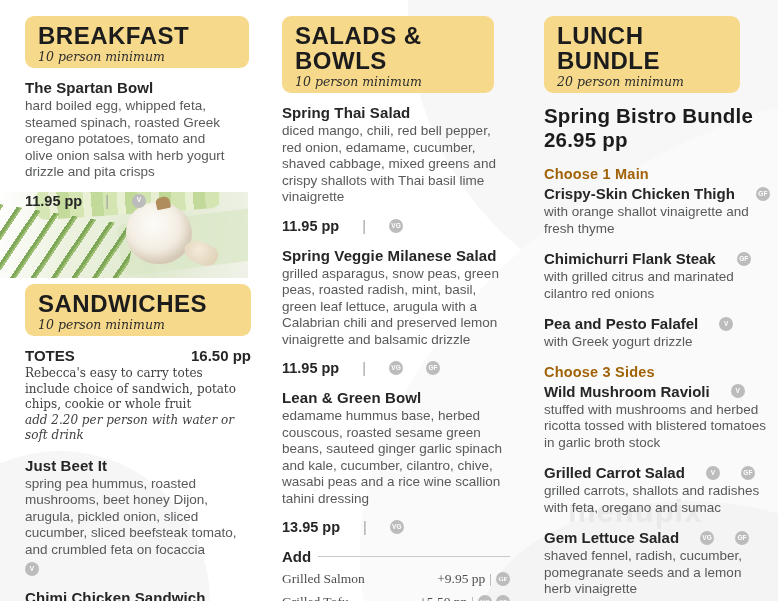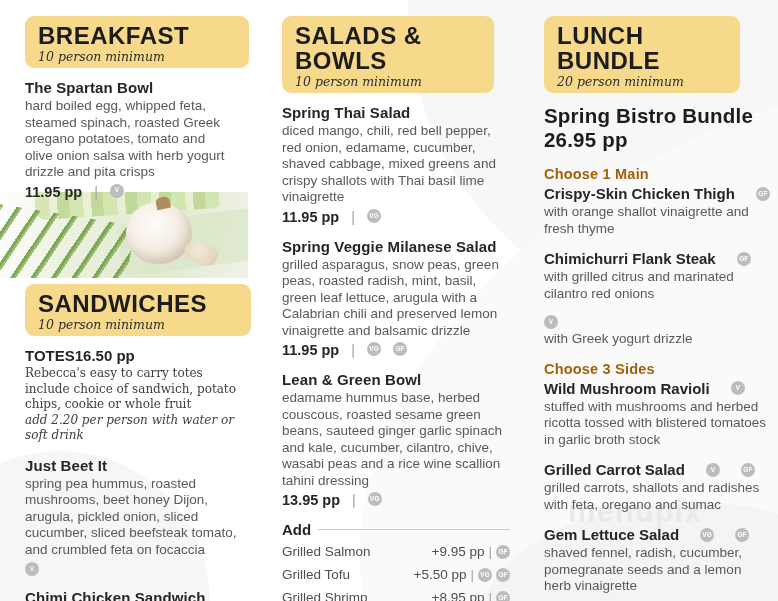--- a/index.html
+++ b/index.html
@@ -21,21 +21,21 @@
   #col-salads { left:282px; top:16px; width:228px; }
   #col-lunch { left:544px; top:16px; width:226px; }
 
   .box { background:#f6d98b; border-radius:9px; padding:7px 13px 4px 13px; margin-bottom:11px; }
   .sec-title { font-size:24px; font-weight:bold; letter-spacing:.5px; color:#1c1c1c; line-height:1.05; }
   .sec-sub { font-family:"DejaVu Serif", serif; font-style:italic; font-size:12.5px; color:#2e2e2e; margin-top:1px; }
 
   .item { margin-bottom:13px; }
   .nm { font-size:15px; font-weight:bold; color:#262626; margin-bottom:2px; letter-spacing:.1px; }
   .ds { font-size:13.5px; line-height:16.5px; color:#58595b; }
-  .pl { display:flex; align-items:flex-start; gap:12px; font-size:14.5px; font-weight:bold; color:#262626; margin-top:3px; }
+  .pl { display:flex; align-items:center; gap:23px; font-size:14.5px; font-weight:bold; color:#262626; margin-top:12px; }
   .sep { color:#a2a2a2; font-weight:400; }
   .bdg {
     display:inline-flex; align-items:center; justify-content:center; flex:0 0 auto;
     width:14px; height:14px; border-radius:50%; background:#bcbcbc; color:#fff;
     font-size:6.5px; font-weight:bold; letter-spacing:0; line-height:1;
   }
   .bdg-row { margin-top:4px; display:flex; gap:4px; }
 
   
   #veg-photo {
@@ -48,29 +48,29 @@
     background:repeating-linear-gradient(90deg,#cfe3a8 0 14px,#e9f0d2 14px 22px,#b8d489 22px 34px); border-radius:10px; }
   .chives { position:absolute; left:-14px; top:26%; width:58%; height:88%; transform:rotate(9deg); opacity:.85;
     background:repeating-linear-gradient(115deg, transparent 0 5px, #6a9a3f 5px 8px, #8fb45e 8px 10px, transparent 10px 17px); }
   .garlic { position:absolute; left:51%; top:12%; width:66px; height:62px; border-radius:48% 52% 50% 50%;
     background:radial-gradient(circle at 42% 35%, #fdfcf9 0%, #f1e9dc 62%, #dcd0bd 100%);
     box-shadow:inset -5px -7px 10px rgba(150,130,100,.28); }
   .garlic-top { position:absolute; left:63%; top:6%; width:14px; height:12px; background:#b08d5c; border-radius:40% 40% 10% 10%; transform:rotate(-12deg); }
   .garlic-clove { position:absolute; left:74%; top:58%; width:34px; height:22px; background:radial-gradient(circle at 40% 40%, #f3ead9, #ddcdb2); border-radius:60% 40% 50% 50%; transform:rotate(25deg); }
 
   
-  .totes-head { display:flex; align-items:baseline; font-size:15px; font-weight:bold; color:#262626; margin-bottom:2px; }
+  .totes-head { display:flex; justify-content:space-between; align-items:baseline; font-size:15px; font-weight:bold; color:#262626; margin-bottom:2px; }
   .serif { font-family:"DejaVu Serif", serif; font-size:12px; line-height:15.5px; color:#404040; }
   .serif-it { font-style:italic; }
 
   
   .add-head { display:flex; align-items:center; margin:2px 0 6px 0; }
   .add-label { font-size:15px; font-weight:bold; color:#262626; }
   .add-line { flex:1; height:1px; background:#c9c9c9; margin-left:7px; }
-  .add-row { display:flex; justify-content:flex-start; align-items:flex-end; font-size:13.5px; line-height:16px; color:#4e4f51; margin-bottom:7px; }
+  .add-row { display:flex; justify-content:flex-start; align-items:flex-end; font-size:13.5px; line-height:16px; color:#4e4f51; margin-bottom:7px;font-family:Liberation Serif, serif; }
   .add-nm { flex:1; padding-right:4px; }
   .add-pr { display:flex; align-items:center; gap:4px; white-space:nowrap; }
 
   
   .bundle-title { font-size:20.5px; font-weight:bold; color:#1c1c1c; margin:4px 0 14px 0; letter-spacing:.2px; }
   .choose { color:#a16207; font-weight:bold; font-size:14.5px; margin-bottom:3px; letter-spacing:.2px; }
   .lnm { display:flex; align-items:center; gap:21px; font-size:15px; font-weight:bold; color:#262626; margin-bottom:2px; }
 
   #watermark { position:absolute; left:568px; top:494px; z-index:1; font-size:31px; font-weight:bold; color:#e9e9e9; letter-spacing:1px; }
 </style>
@@ -224,20 +224,21 @@
     </div>
     <div class="item">
       <div class="lnm">
         <span>Chimichurri Flank Steak</span>
         <span class="bdg">GF</span>
       </div>
       <div class="ds">with grilled citrus and marinated cilantro red onions</div>
     </div>
     <div class="item">
       <div class="lnm">
+        <span>Pea and Pesto Falafel</span>
         <span class="bdg">V</span>
       </div>
       <div class="ds">with Greek yogurt drizzle</div>
     </div>
 
     <div class="choose">Choose 3 Sides</div>
 
     <div class="item">
       <div class="lnm">
         <span>Wild Mushroom Ravioli</span>

